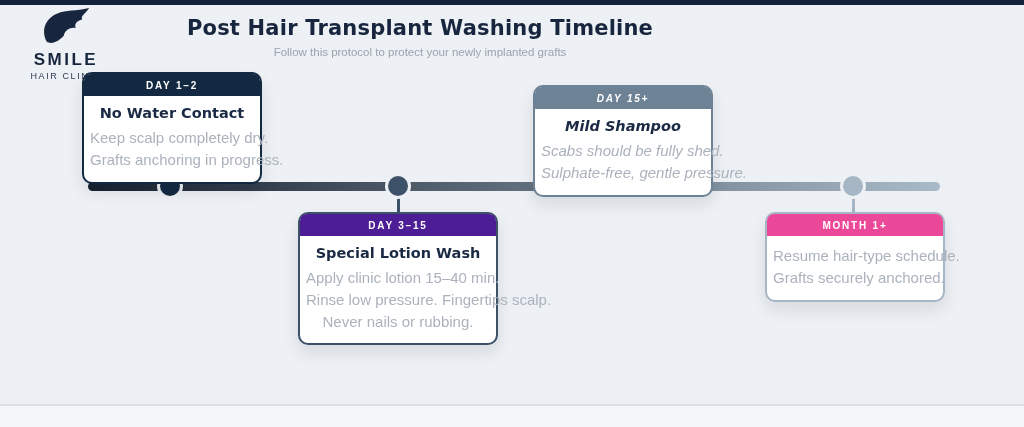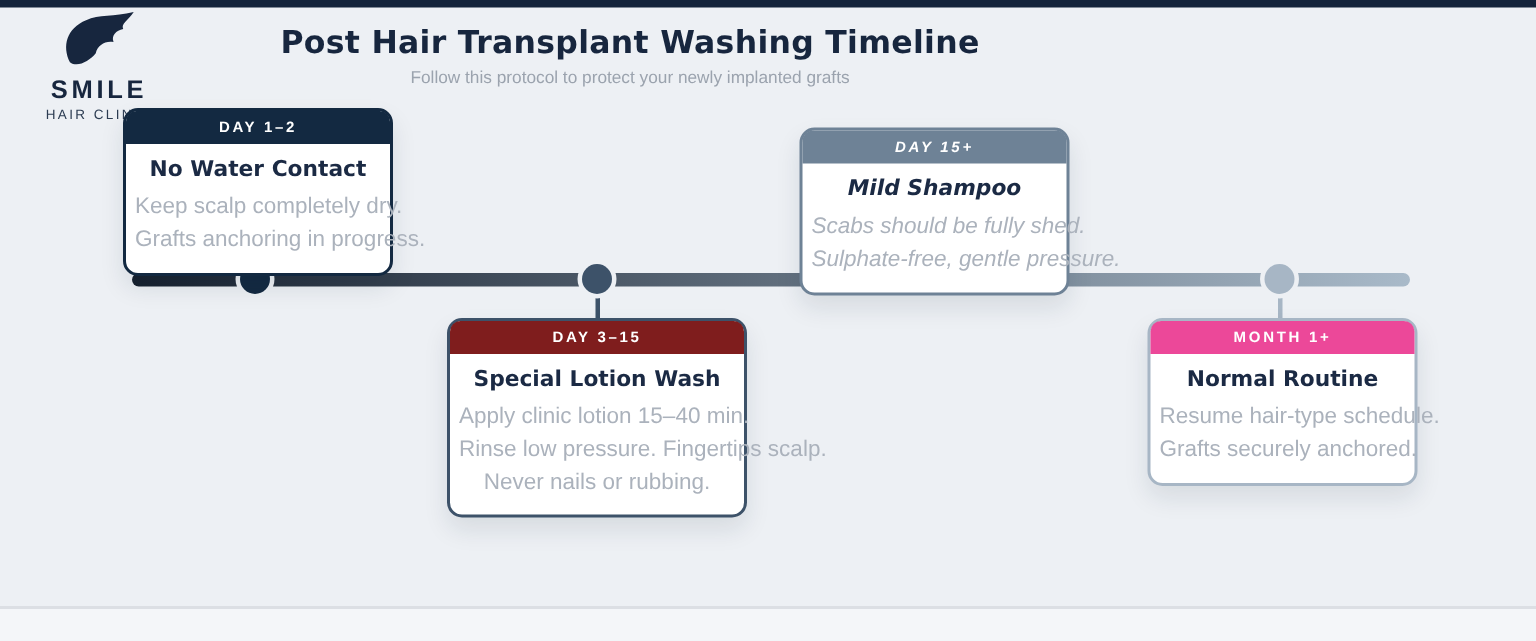--- a/index.html
+++ b/index.html
@@ -87,41 +87,40 @@
   <div class="card card-1" style="border-color: rgb(19, 41, 65);">
     <div class="card-header" style="background: rgb(19, 41, 65);">DAY 1–2</div>
     <div class="card-body">
       <div class="card-title">No Water Contact</div>
       <div class="card-line">Keep scalp completely dry.</div>
       <div class="card-line">Grafts anchoring in progress.</div>
     </div>
   </div>
 
   <div class="card card-2" style="border-color: rgb(61, 82, 105);">
-    <div class="card-header" style="background: #7f1d1d;">DAY 3–15</div>
+    <div class="card-header" style="background: #4c1d95;">DAY 3–15</div>
     <div class="card-body">
       <div class="card-title">Special Lotion Wash</div>
       <div class="card-line">Apply clinic lotion 15–40 min.</div>
       <div class="card-line">Rinse low pressure. Fingertips scalp.</div>
       <div class="card-line">Never nails or rubbing.</div>
     </div>
   </div>
 
   <div class="card card-3" style="border-color: rgb(110, 130, 150); font-style: italic;">
     <div class="card-header" style="background: rgb(110, 130, 150);">DAY 15+</div>
     <div class="card-body">
       <div class="card-title">Mild Shampoo</div>
       <div class="card-line">Scabs should be fully shed.</div>
       <div class="card-line">Sulphate-free, gentle pressure.</div>
     </div>
   </div>
 
   <div class="card card-4" style="border-color: rgb(167, 182, 197);">
     <div class="card-header" style="background: #ec4899;">MONTH 1+</div>
     <div class="card-body">
-      <div class="card-title">Normal Routine</div>
       <div class="card-line">Resume hair-type schedule.</div>
       <div class="card-line">Grafts securely anchored.</div>
     </div>
   </div>
 
   <div class="footer"></div>
 </div>
 
 </body></html>

